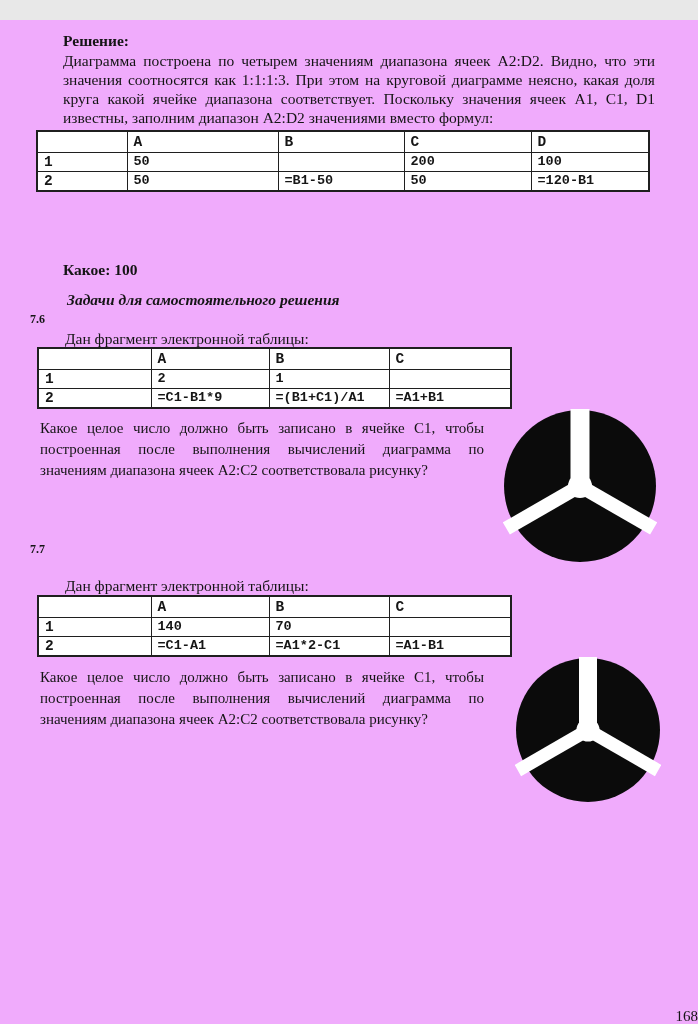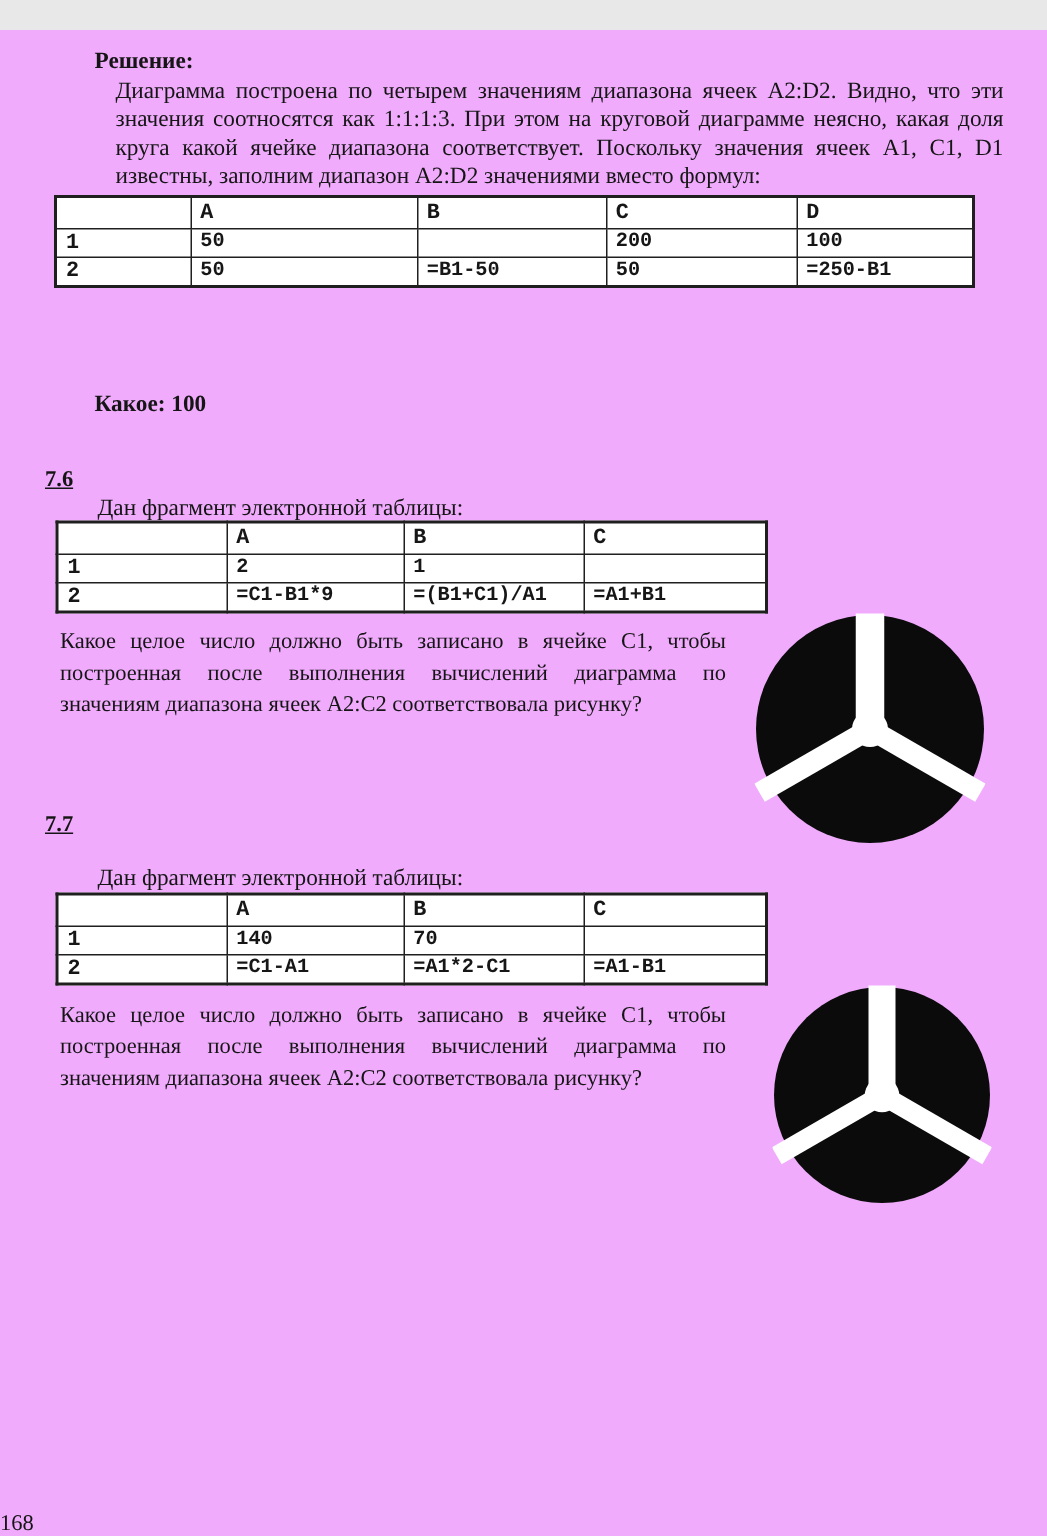--- a/index.html
+++ b/index.html
@@ -22,21 +22,21 @@
     text-align-last: left;
   }
   .q-text {
     font-size: 15px;
     line-height: 21px;
     text-align: justify;
     text-align-last: left;
   }
   .bold-italic { font-weight: bold; font-style: italic; }
   .heading { font-size: 15.5px; font-weight: bold; }
-  .prob-num { font-size: 15px; font-weight: bold; text-decoration: underline; }
+  .prob-num { font-size: 12px; font-weight: bold; }
 
   table.sheet-table {
     border-collapse: collapse;
     table-layout: fixed;
     border: 2px solid #1f1f1f;
     font-family: "Liberation Mono", monospace;
     font-size: 13.5px;
     color: #161616;
     background: #fff;
   }
@@ -52,32 +52,32 @@
   table.sheet-table tr.hdr td {
     font-weight: bold;
     font-size: 14.5px;
     height: 21px;
   }
   table.sheet-table td.rowlab { font-weight: bold; font-size: 14.5px; }
 
   .pie-figure { line-height: 0; }
   .page-number {
     width: 100%;
-    text-align: left;
+    text-align: right;
     font-size: 15px;
   }
 </style>
 </head>
 <body>
 
 <div class="page">
 
   <div class="abs heading" style="left:63px; top:12px;">Решение:</div>
 
-  <div class="abs body-text" style="left:77px; top:31px; width:592px;">Диаграмма построена по четырем значениям диапазона ячеек A2:D2. Видно, что эти значения соотносятся как 1:1:1:3. При этом на круговой диаграмме неясно, какая доля круга какой ячейке диапазона соответствует. Поскольку значения ячеек A1, C1, D1 известны, заполним диапазон A2:D2 значениями вместо формул:</div>
+  <div class="abs body-text" style="left:63px; top:31px; width:592px;">Диаграмма построена по четырем значениям диапазона ячеек A2:D2. Видно, что эти значения соотносятся как 1:1:1:3. При этом на круговой диаграмме неясно, какая доля круга какой ячейке диапазона соответствует. Поскольку значения ячеек A1, C1, D1 известны, заполним диапазон A2:D2 значениями вместо формул:</div>
 
   <table class="sheet-table abs" style="left:36px; top:110px; width:612px;">
     <colgroup>
       <col style="width:90px">
         <col style="width:151px">
         <col style="width:126px">
       <col style="width:127px">
         <col style="width:118px">
     </colgroup>
     <tbody>
@@ -93,28 +93,29 @@
       <td>50</td>
       <td></td>
       <td>200</td>
       <td>100</td>
     </tr>
     <tr>
       <td class="rowlab">2</td>
       <td>50</td>
       <td>=B1-50</td>
       <td>50</td>
-      <td>=250-B1</td>
+      <td>=120-B1</td>
     </tr>
   </tbody>
     </table>
 
 
   <div class="abs heading" style="left:63px; top:241px;">Какое: 100</div>
 
+  <div class="abs bold-italic" style="left:67px; top:271px; font-size:15.5px;">Задачи для самостоятельного решения</div>
 
   <div class="abs prob-num" style="left:30px; top:292px;">7.6</div>
 
   <div class="abs" style="left:65px; top:310px; font-size:15.5px;">Дан фрагмент электронной таблицы:</div>
 
   <table class="sheet-table abs" style="left:37px; top:327px; width:473px;">
     <colgroup>
       <col style="width:113px">
         <col style="width:118px">
         <col style="width:120px">

